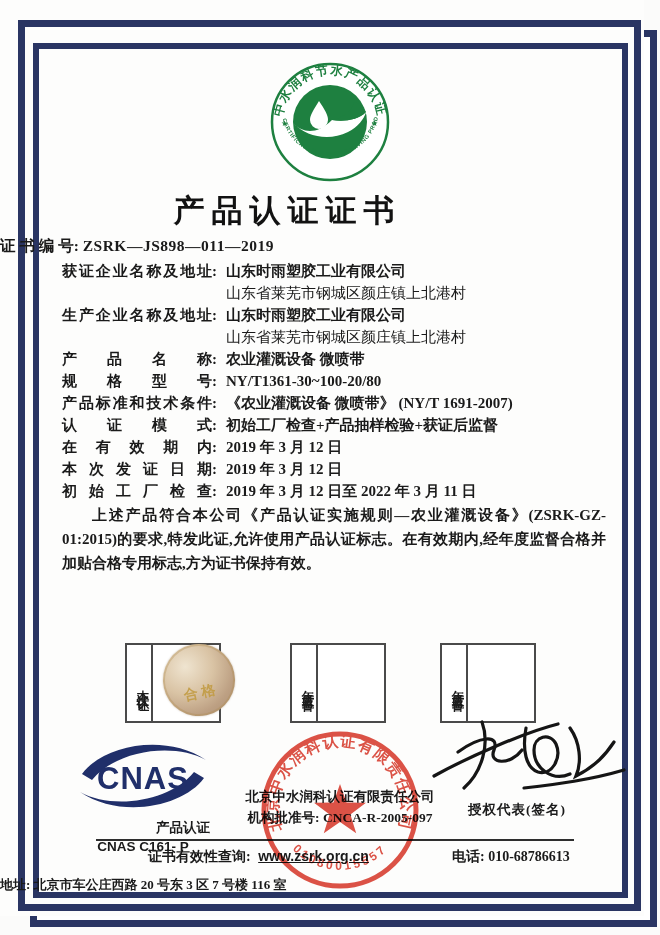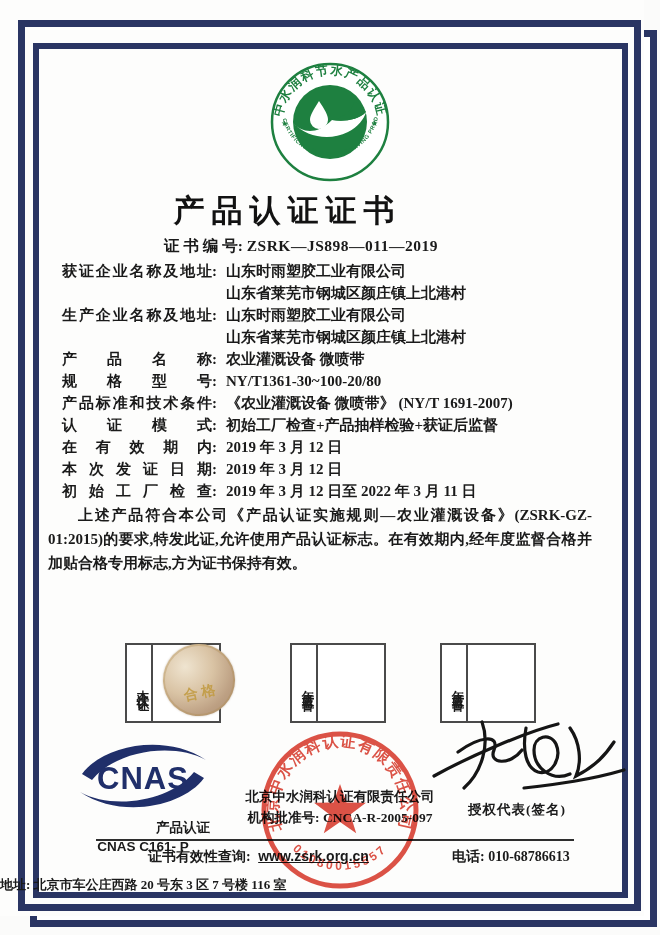--- a/index.html
+++ b/index.html
@@ -9,31 +9,31 @@
   
   .sheet-back{position:absolute;left:30px;top:30px;right:3px;bottom:8px;border:7px solid #2a3563;background:#fff;z-index:0;}
   .sheet-front{position:absolute;left:0;top:0;right:16px;bottom:19px;background:#fdfdfc;z-index:1;}
   .frame-outer{position:absolute;left:18px;top:20px;right:19px;bottom:24px;border:7px solid #2a3563;z-index:2;}
   .frame-inner{position:absolute;left:33px;top:43px;right:32px;bottom:37px;border:6px solid #2a3563;z-index:2;}
 
   .content{position:absolute;inset:0;z-index:3;}
 
   .logo-wrap{position:absolute;left:270px;top:62px;width:120px;height:120px;}
   .title{position:absolute;left:0;top:190px;width:575px;text-align:center;font-family:"Liberation Sans",sans-serif;font-weight:900;font-size:31px;letter-spacing:7px;color:#121212;}
-  .certno{position:absolute;left:0;top:236px;right:58px;text-align:center;font-size:15.5px;font-weight:700;}
+  .certno{position:absolute;left:0;top:236px;right:58px;text-align:left;font-size:15.5px;font-weight:700;}
   .certno .num{letter-spacing:.5px;}
 
   .fields{position:absolute;left:62px;top:260px;width:548px;font-size:15px;}
   .frow{line-height:22px;white-space:nowrap;}
   .flabel{display:inline-block;width:150px;text-align:justify;text-align-last:justify;font-weight:700;vertical-align:top;}
   .fcolon{font-weight:700;}
   .fvalue{margin-left:9px;font-weight:600;}
-  .fcont{line-height:22px;padding-left:164px;font-weight:700;}
-
-  .statement{position:absolute;left:48px;top:503px;width:544px;font-size:15px;line-height:24px;text-indent:2em;font-weight:600;text-align:justify;}
+  .fcont{line-height:22px;padding-left:164px;font-weight:400;}
+
+  .statement{position:absolute;left:62px;top:503px;width:544px;font-size:15px;line-height:24px;text-indent:2em;font-weight:600;text-align:justify;}
 
   .mark-box{position:absolute;top:643px;width:92px;height:76px;border:2px solid #4a4a4a;background:#fff;display:flex;}
   .mark-box .vlabel{width:24px;border-right:2px solid #4a4a4a;writing-mode:vertical-rl;text-orientation:upright;font-size:12.5px;font-weight:700;letter-spacing:3px;padding:5px 0 0 0;display:flex;justify-content:center;}
   .box1{left:125px;} .box2{left:290px;} .box3{left:440px;}
   .sticker{position:absolute;left:163px;top:644px;width:72px;height:72px;border-radius:50%;
     background:radial-gradient(circle at 35% 28%, #efe4d0 0%, #d9c3a4 40%, #bda083 70%, #a98d72 100%);
     box-shadow:inset 0 0 0 2px rgba(176,140,80,.35), 0 0 2px rgba(120,90,50,.4);
     z-index:6;transform:rotate(-12deg);display:flex;align-items:flex-end;justify-content:center;}
   .sticker span{color:#c19a3f;font-size:14px;font-weight:700;letter-spacing:4px;margin-bottom:14px;opacity:.85;}
 

